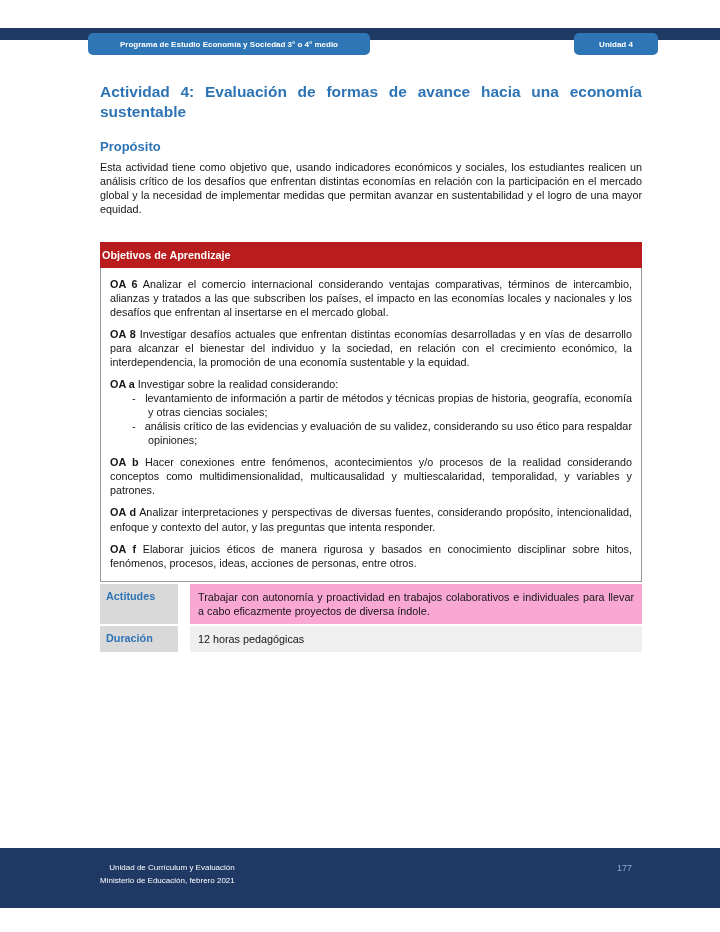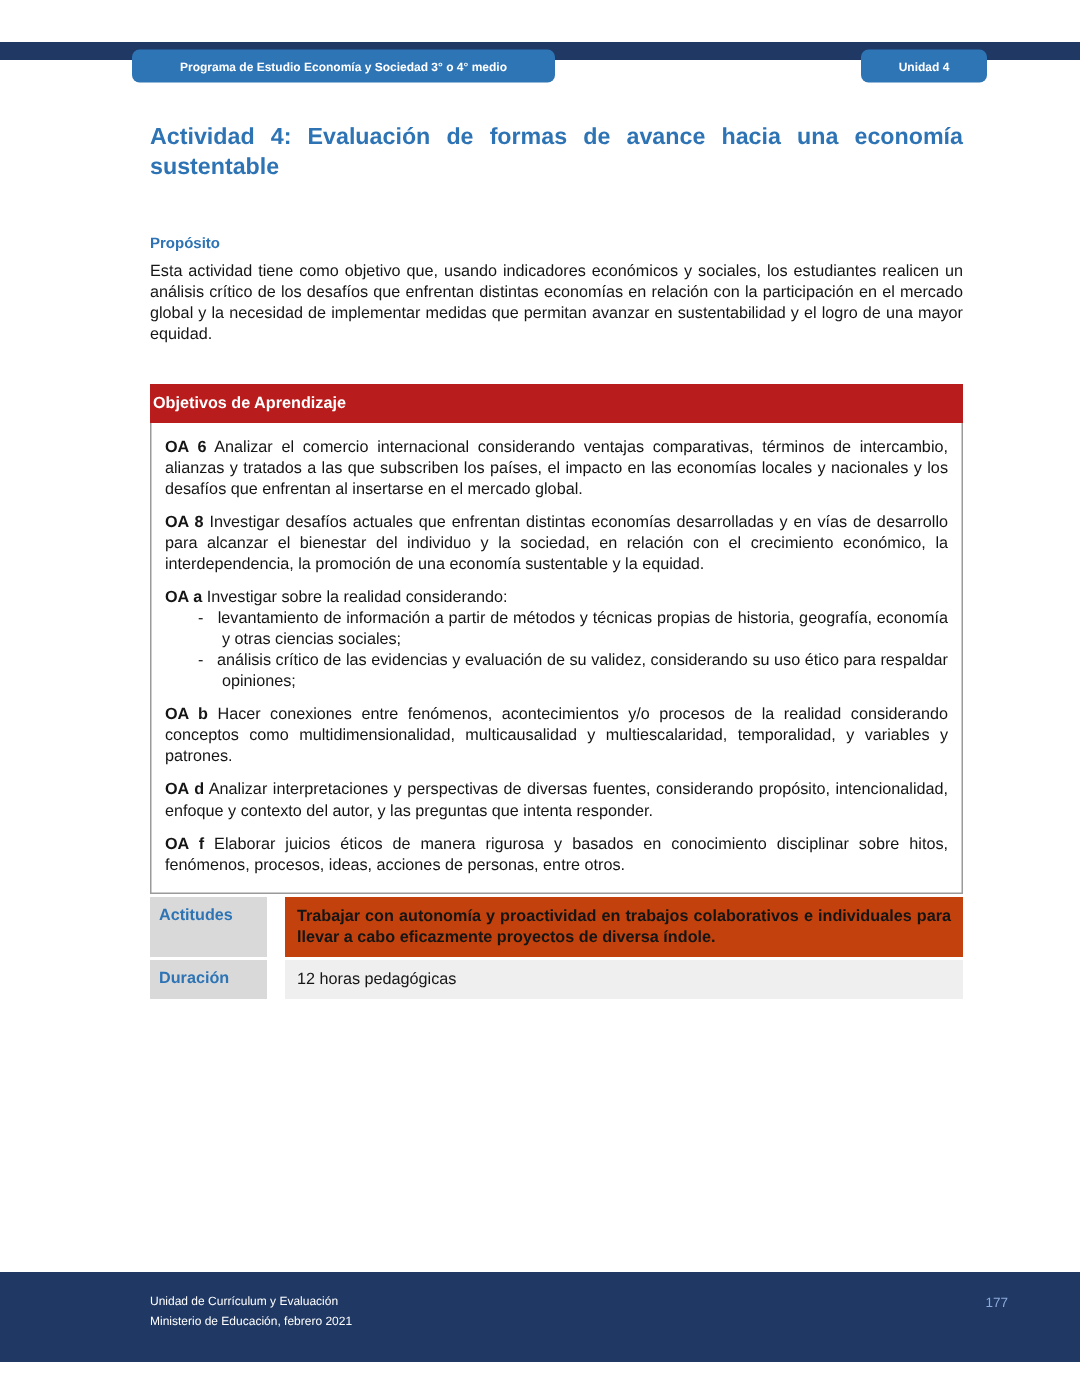--- a/index.html
+++ b/index.html
@@ -41,23 +41,23 @@
   }
   .doc-title {
     color: #2E74B5;
     font-size: 15.5px;
     font-weight: bold;
     line-height: 1.32;
     text-align: justify;
   }
   .section-heading {
     color: #2E74B5;
-    font-size: 10px;
+    font-size: 13px;
     font-weight: bold;
-    margin-top: 34px;
+    margin-top: 16px;
   }
   .body-text {
     font-size: 10.8px;
     line-height: 1.3;
     text-align: justify;
     margin-top: 6px;
   }
   .oa-banner {
     margin-top: 26px;
     background: #b91c1c;
@@ -103,34 +103,35 @@
     font-size: 10.8px;
     padding: 6px 6px;
   }
   .info-value {
     flex: 1;
     font-size: 10.8px;
     line-height: 1.3;
     padding: 6px 8px;
     text-align: justify;
   }
-  .info-value-0 { background: #c2410c; font-weight: bold; }
+  .info-value-0 { background: #f9a8d4; }
   .info-value-1 { background: #EFEFEF; }
 
   .footer {
     position: absolute;
     top: 848px; left: 0;
     width: 720px; height: 60px;
     background: #1F3864;
   }
   .footer-inner {
     display: flex;
     justify-content: space-between;
     align-items: flex-start;
-    padding: 14px 48px 0 100px;
+    padding: 14px 88px 0 100px;
+    text-align: right;
   }
   .footer-lines { color: #ffffff; font-size: 8px; line-height: 1.6; }
   .footer-page { color: #8EAADC; font-size: 9px; padding-top: 1px; }
 </style>
 </head>
 <body>
 
 <div class="top-bar"></div>
 
 <div class="badge badge-left">Programa de Estudio Economía y Sociedad 3° o 4° medio</div>

